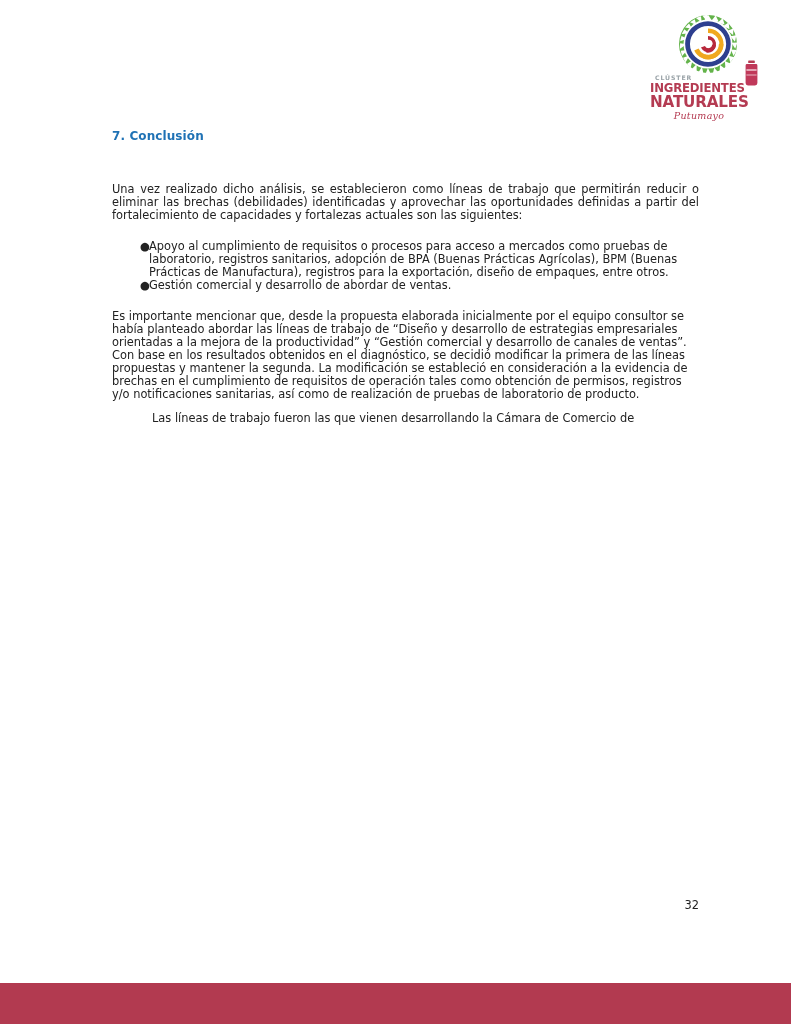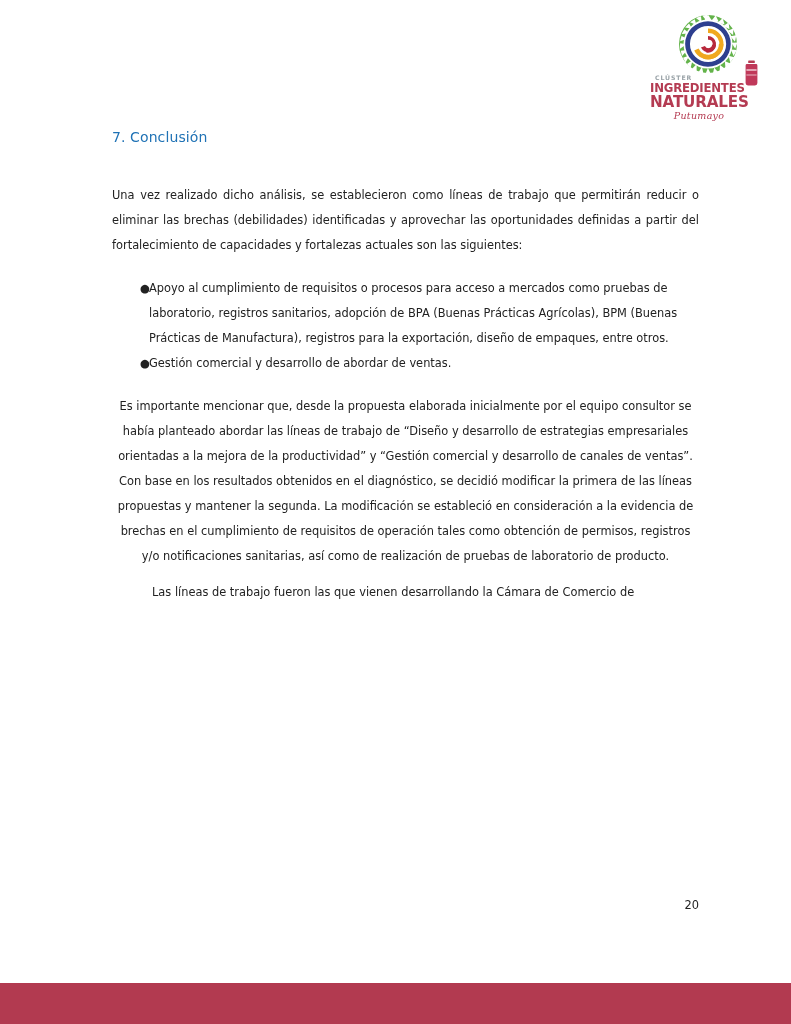--- a/index.html
+++ b/index.html
@@ -84,34 +84,34 @@
     width: 13px;
     height: 26px;
   }
 
   
   .heading {
     position: absolute;
     left: 112px;
     top: 129px;
     font-family: "DejaVu Sans", sans-serif;
-    font-size: 14px;
-    font-weight: normal;
+    font-size: 12px;
+    font-weight: bold;
     color: #1f72b5;
     letter-spacing: 0.1px;
   }
 
   .content {
     position: absolute;
     left: 112px;
     top: 183px;
     width: 587px;
     font-size: 11.4px;
     color: #222222;
-    line-height: 25px;
+    line-height: 13px;
   }
 
   p.just {
     margin: 0;
     text-align: justify;
     text-align-last: left;
   }
 
   .bullets {
     margin: 18px 0 0 0;
@@ -127,21 +127,20 @@
     text-indent: 0;
   }
   .bullets li .dot {
     position: absolute;
     left: 0px;
     top: 0px;
   }
 
   .para2 {
     margin-top: 18px;
-    text-align: center;
   }
   .para3 {
     margin-top: 0px;
     margin-left: 40px;
   }
   .para3 .indent {
     display: inline-block;
     width: 7px;
   }
 
@@ -257,15 +256,15 @@
 
   <p class="para2">Es importante mencionar que, desde la propuesta elaborada inicialmente por el equipo consultor se había planteado abordar las líneas de trabajo de “Diseño y desarrollo de estrategias empresariales orientadas a la mejora de la productividad” y “Gestión comercial y desarrollo de canales de ventas”. Con base en los resultados obtenidos en el diagnóstico, se decidió modificar la primera de las líneas propuestas y mantener la segunda. La modificación se estableció en consideración a la evidencia de brechas en el cumplimiento de requisitos de operación tales como obtención de permisos, registros y/o notificaciones sanitarias, así como de realización de pruebas de laboratorio de producto.</p>
 
   <p class="para3">
     <span>Las líneas de trabajo fueron las que vienen desarrollando la Cámara de Comercio de</span><br>
     <span class="indent"></span>
   </p>
 
 </div>
 
-<div class="page-number">20</div>
+<div class="page-number">32</div>
 
 <div class="footer-bar"></div>
 
 </body></html>

